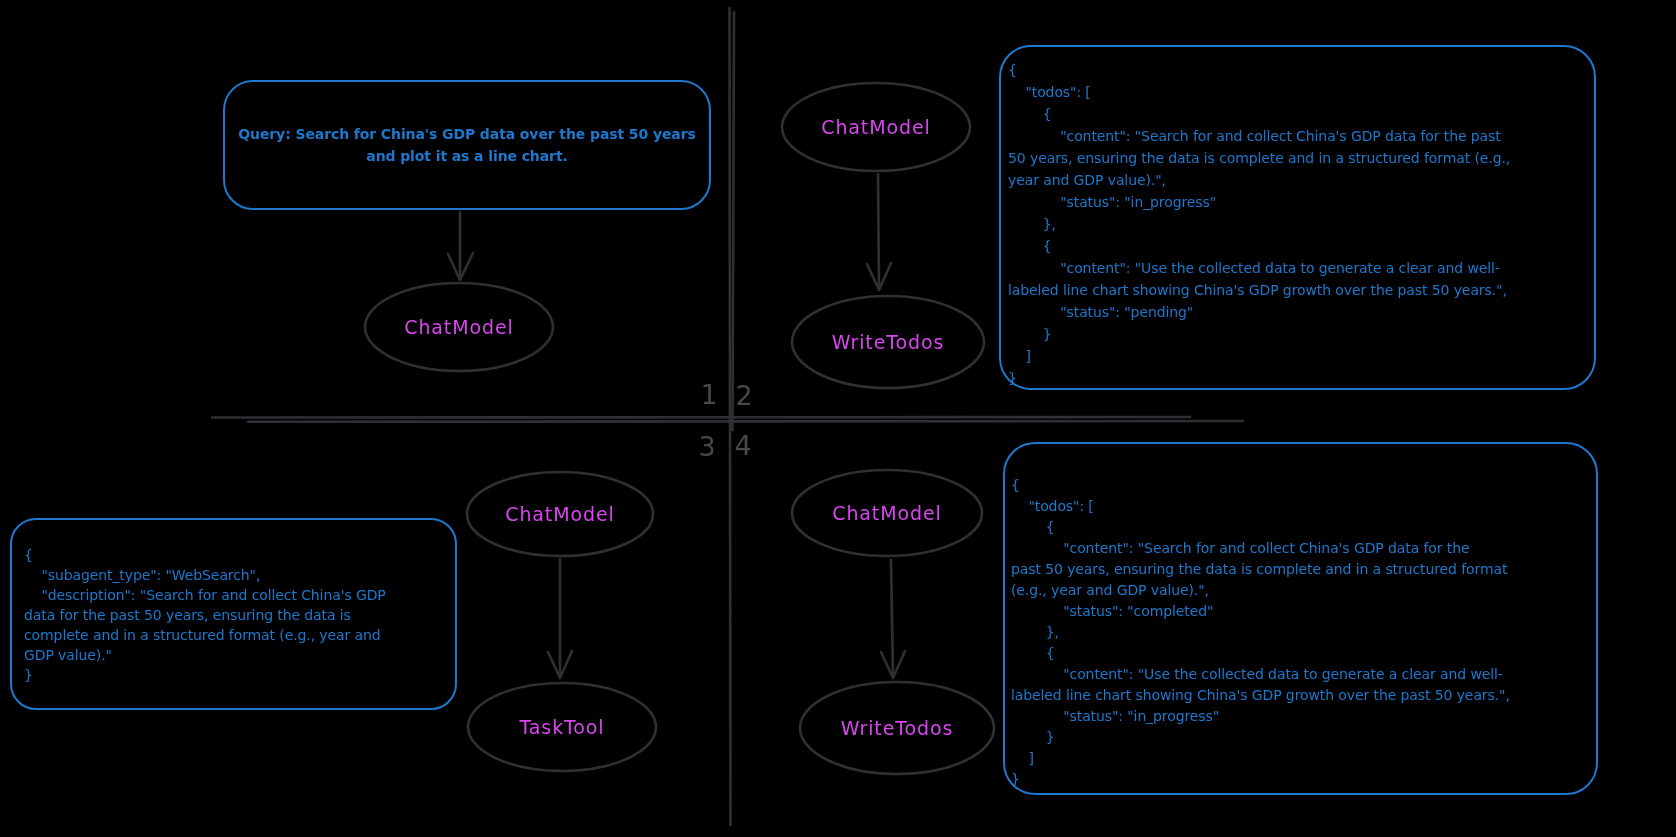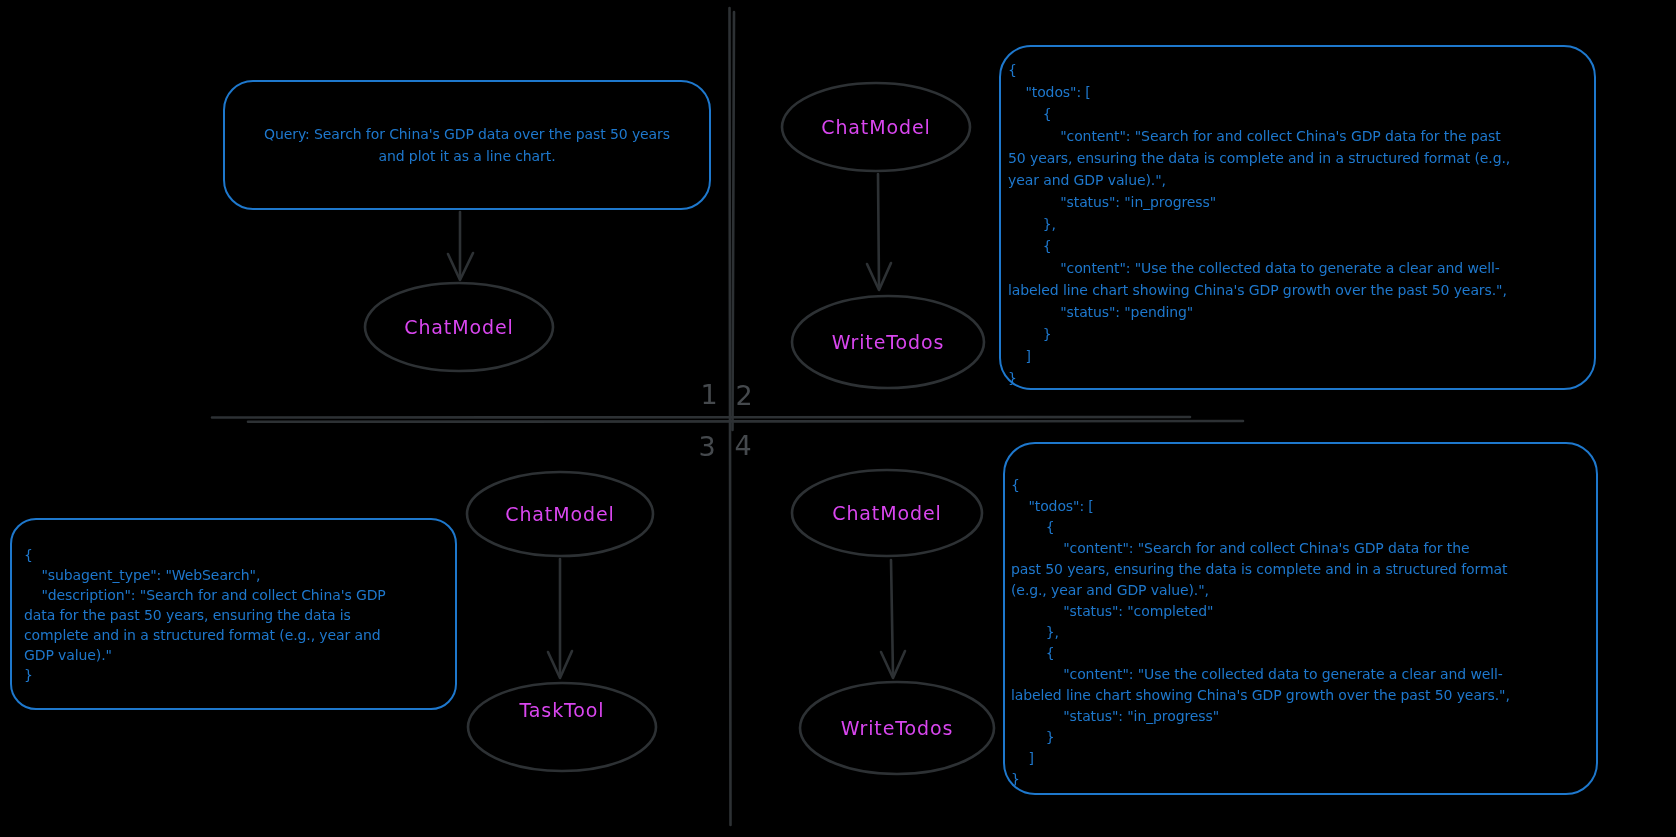--- a/index.html
+++ b/index.html
@@ -60,21 +60,21 @@
   .q1-box {
     left: 223px; top: 80px;
     width: 488px; height: 130px;
     border-radius: 30px;
     display: flex;
     align-items: center;
     justify-content: center;
   }
   .q1-box pre {
     text-align: center;
-    font-weight: normal;
+    font-weight: bold;
     line-height: 22px;
   }
   .q2-box {
     left: 999px; top: 45px;
     width: 597px; height: 345px;
   }
   .q2-box pre {
     padding: 12px 10px 0 7px;
     line-height: 22px;
   }
@@ -162,21 +162,21 @@
   <div class="bluebox q3-box">
     <pre>{
     "subagent_type": "WebSearch",
     "description": "Search for and collect China's GDP
 data for the past 50 years, ensuring the data is
 complete and in a structured format (e.g., year and
 GDP value)."
 }</pre>
   </div>
   <div class="node-label" style="left:560px; top:514px;">ChatModel</div>
-  <div class="node-label" style="left:562px; top:710px;">TaskTool</div>
+  <div class="node-label" style="left:562px; top:727px;">TaskTool</div>
 
   <div class="node-label" style="left:887px; top:513px;">ChatModel</div>
   <div class="node-label" style="left:897px; top:728px;">WriteTodos</div>
   <div class="bluebox q4-box">
     <pre>{
     "todos": [
         {
             "content": "Search for and collect China's GDP data for the
 past 50 years, ensuring the data is complete and in a structured format
 (e.g., year and GDP value).",

